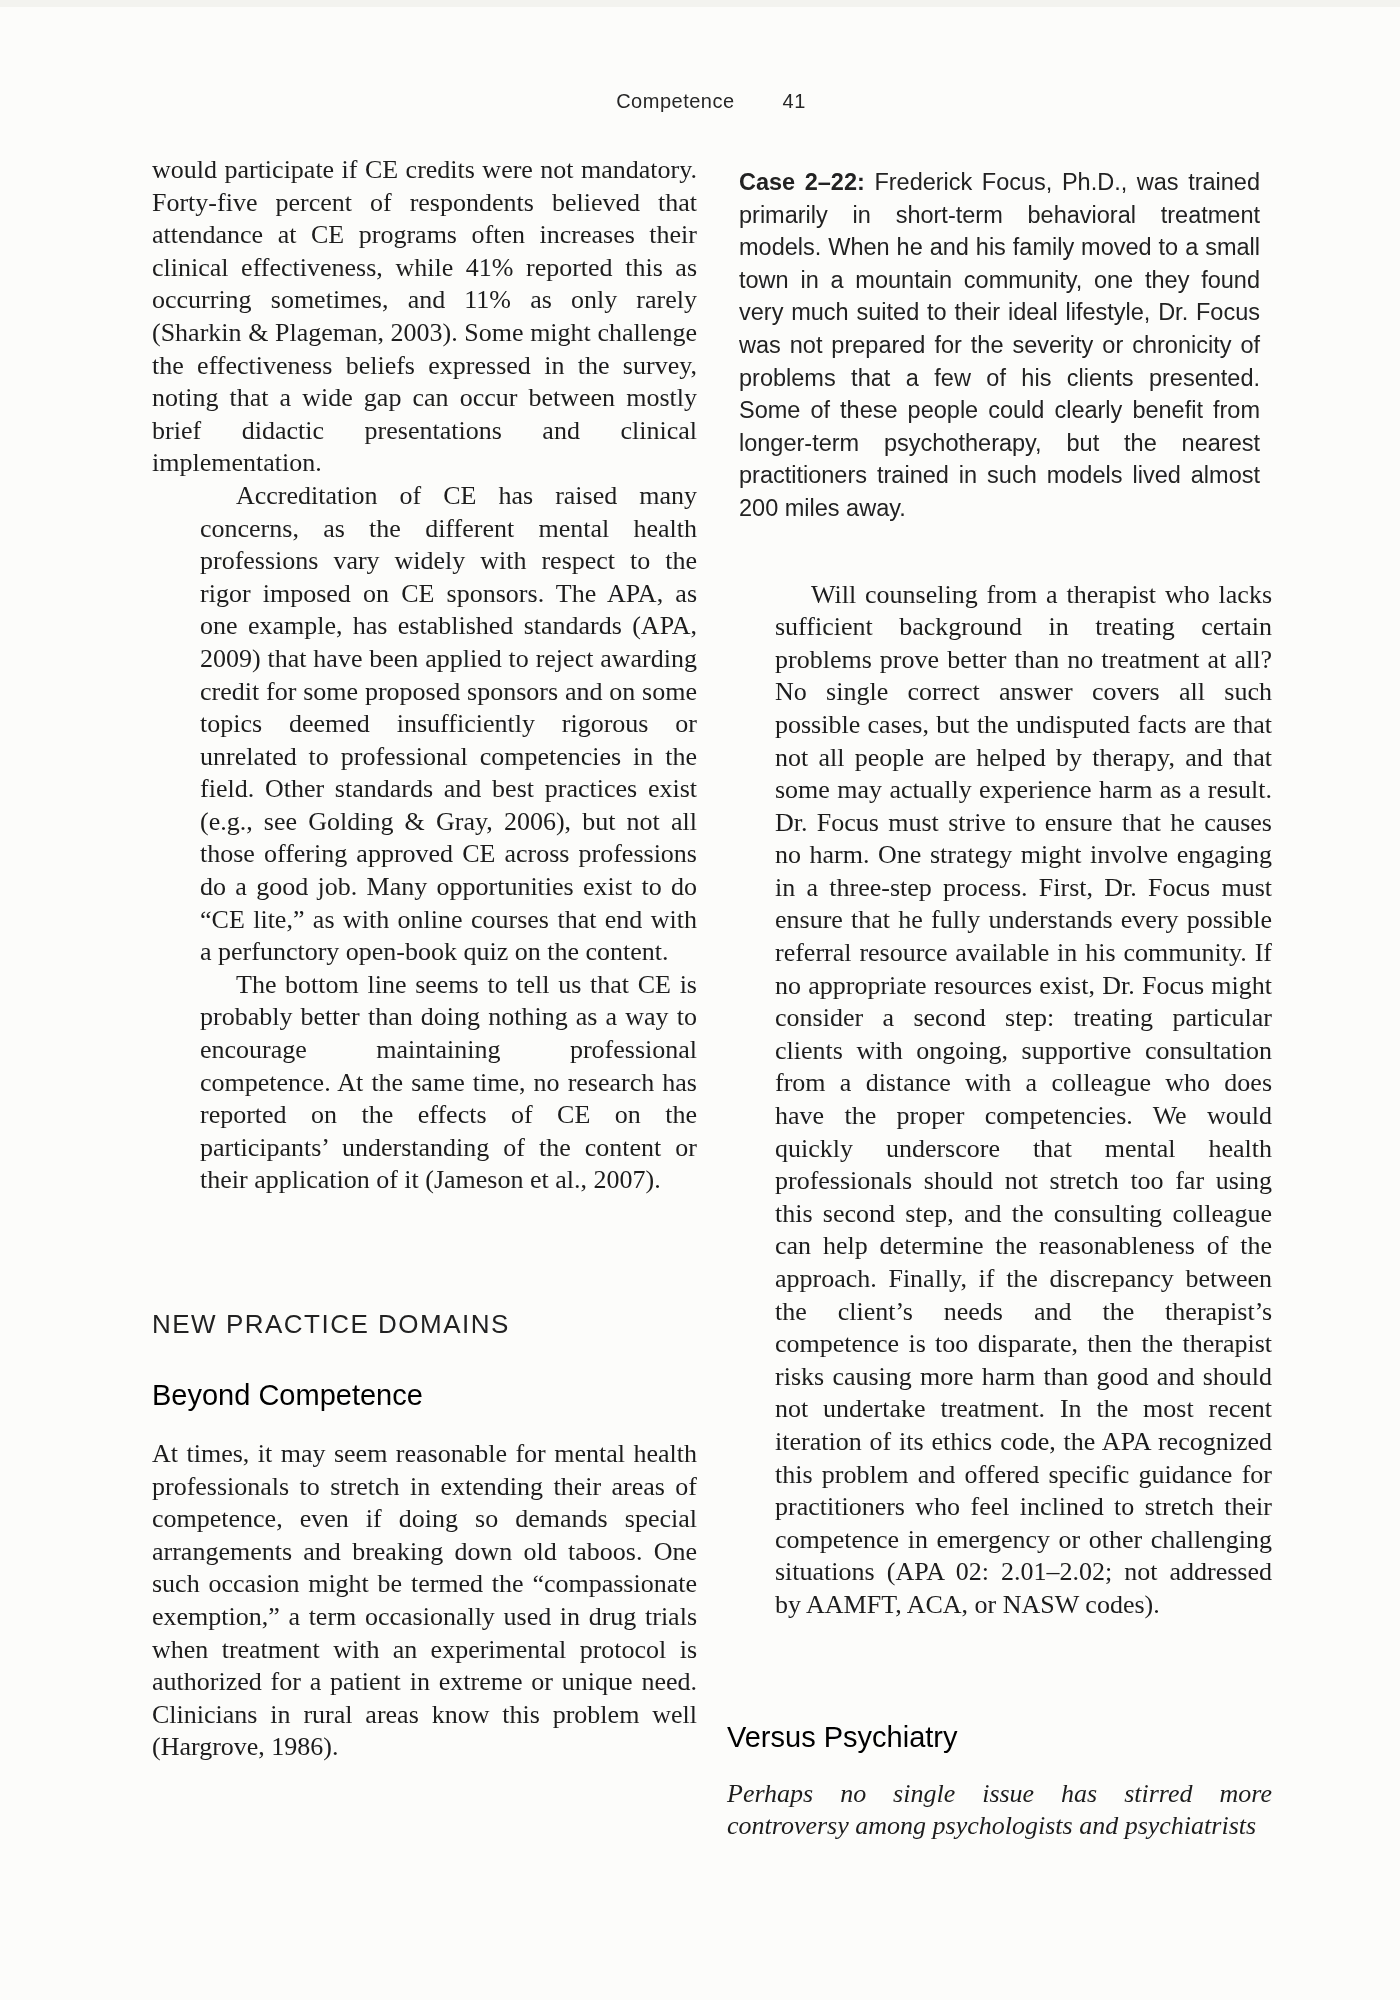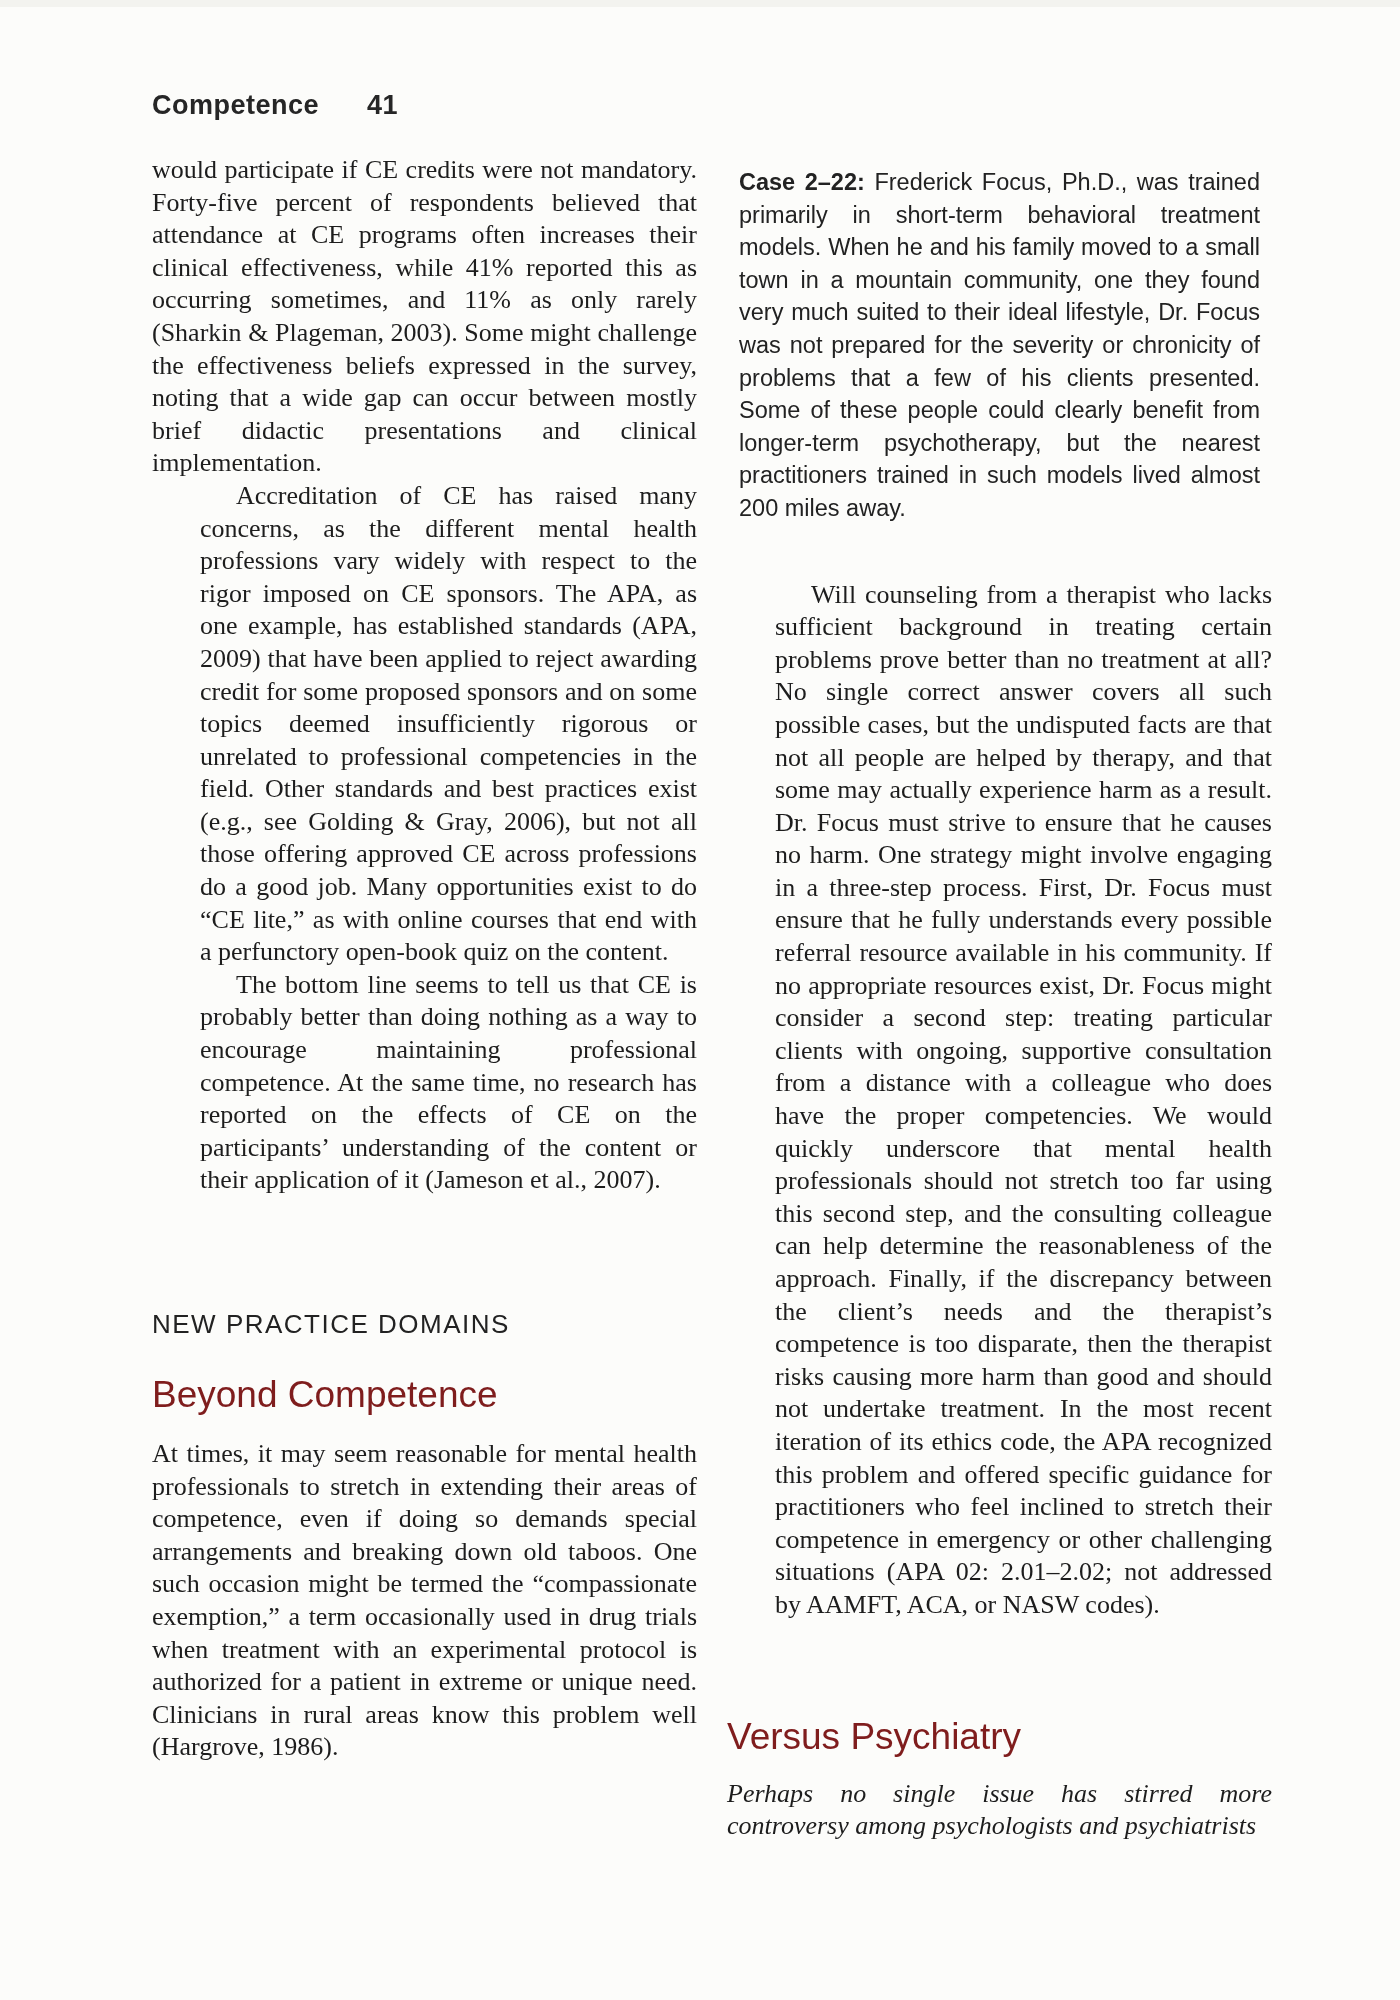--- a/index.html
+++ b/index.html
@@ -14,26 +14,25 @@
   }
   .scan-edge {
     position: absolute; top: 0; left: 0; width: 100%; height: 7px;
     background: #f3f3ef;
   }
   .running-head {
     position: absolute;
     top: 90px;
     left: 152px;
     width: 1118px;
-    text-align: left;
+    text-align: center;
     font-family: "Liberation Sans", sans-serif;
-    font-size: 27px;
+    font-size: 20px;
     letter-spacing: 0.5px;
     color: #262626;
-    font-weight: bold;
   }
   .running-head .page-num { margin-left: 48px; }
   .col {
     position: absolute;
     top: 154px;
     width: 545px;
   }
   .col-left  { left: 152px; }
   .col-right { left: 727px; }
   p.body-par {
@@ -57,23 +56,23 @@
     font-family: "Liberation Sans", sans-serif;
     font-weight: normal;
     font-size: 26px;
     letter-spacing: 1.5px;
     color: #222;
   }
   h3.sub-heading {
     margin: 38px 0 0 0;
     font-family: "Liberation Sans", sans-serif;
     font-weight: normal;
-    font-size: 37px;
+    font-size: 29px;
     line-height: 34px;
-    color: #7f1d1d;
+    color: #000000;
   }
   .col-left p.after-sub { margin-top: 26px; }
   .col-right p.big-par { margin-top: 54px; }
   .col-right h3.sub-heading { margin-top: 64px; }
   .col-right p.last-par { margin-top: 24px; font-style: italic; }
 </style>
 </head>
 <body>
 
 <div class="page">

